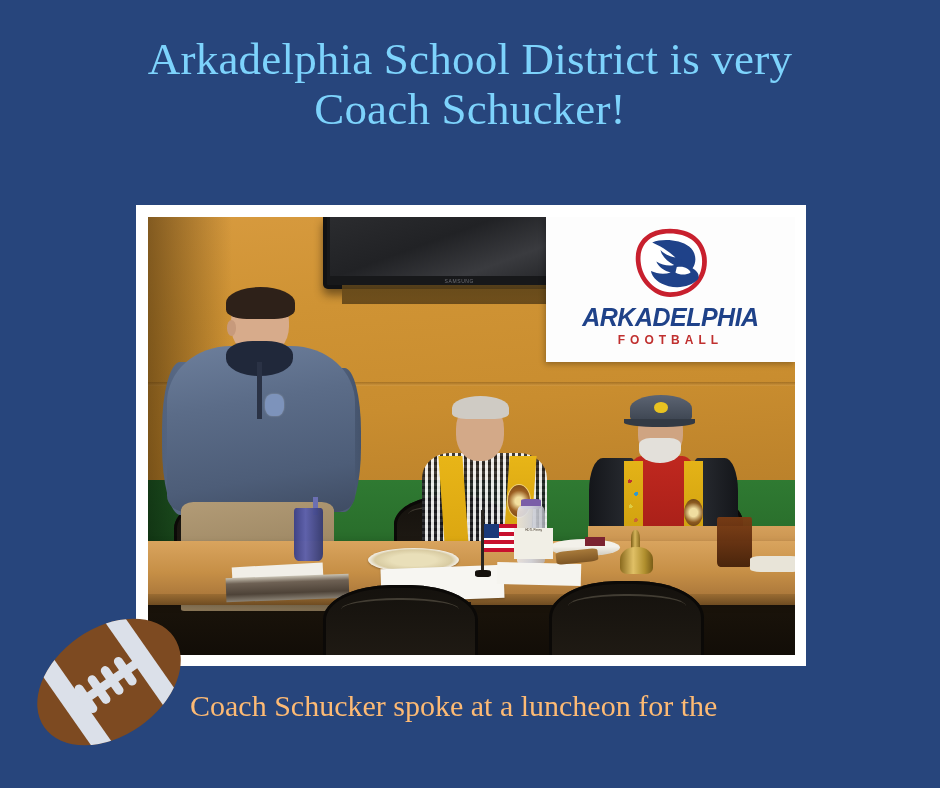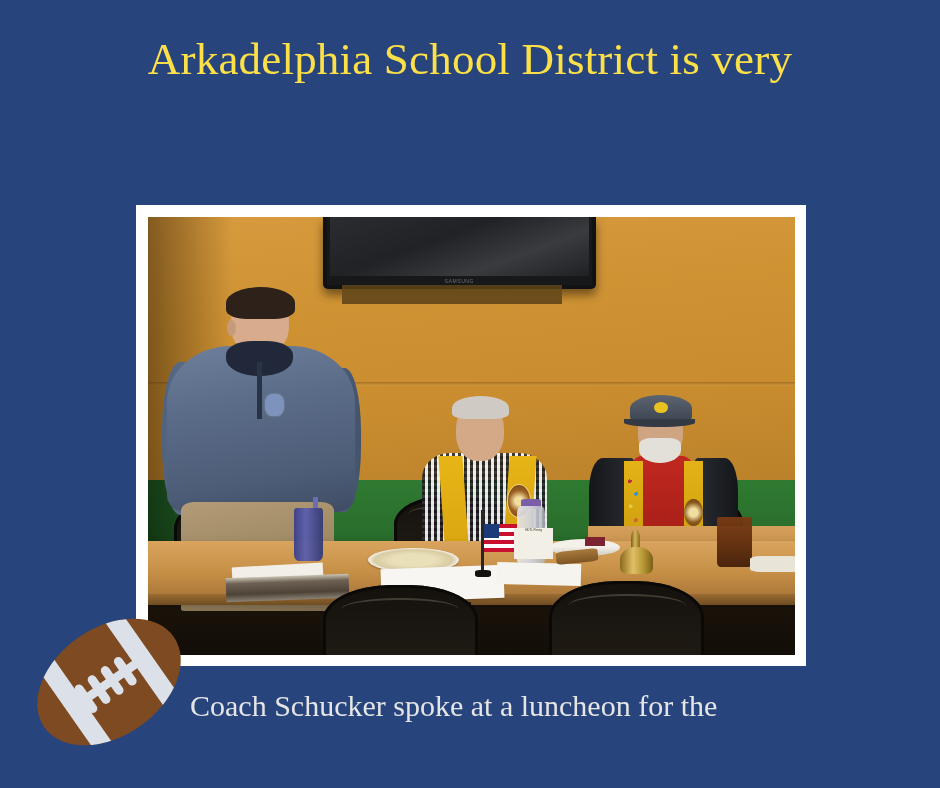--- a/index.html
+++ b/index.html
@@ -16,21 +16,21 @@
     font-family: "Liberation Serif", "DejaVu Serif", serif;
   }
 
   
   .headline {
     position: absolute;
     left: 60px;
     top: 34px;
     width: 820px;
     text-align: center;
-    color: #fde047;
+    color: #7dd3fc;
     font-size: 45px;
     line-height: 50px;
     letter-spacing: 0.2px;
   }
   .headline .hl-line { display: block; white-space: nowrap; }
 
   
   .photo-frame {
     position: absolute;
     left: 136px;
@@ -438,50 +438,66 @@
     width: 162px;
     height: 180px;
   }
 
   
   .caption {
     position: absolute;
     left: 190px;
     top: 688px;
     width: 700px;
-    color: #e5e5e5;
+    color: #fdba74;
     font-size: 30px;
     line-height: 35px;
   }
   .caption .cap-line { display: block; white-space: nowrap; }
 </style>
 </head>
 <body>
 
 <div id="poster">
 
   <div class="headline">
     <span class="hl-line">Arkadelphia School District is very</span>
+    <span class="hl-line">Coach Schucker!</span>
   </div>
 
   <div class="photo-frame">
     <div class="photo">
 
       <div class="wall-top"></div>
       <div class="wall-dark-left"></div>
       <div class="wall-green"></div>
       <div class="wall-green-dark"></div>
       <div class="floor-dark"></div>
 
       <div class="tv">
         <div class="tv-screen"></div>
         <div class="tv-brand">SAMSUNG</div>
       </div>
       <div class="tv-mount"></div>
 
+      <div class="logo-sign">
+        <svg class="badger" viewBox="0 0 120 110">
+          <path d="M60 4 C24 4 8 26 10 52 C12 80 36 104 60 104 C90 104 114 82 114 52 C114 24 94 4 60 4 Z" fill="#c8202e"></path>
+          <path d="M60 11 C28 11 15 30 17 52 C19 77 39 97 60 97 C87 97 107 79 107 52 C107 27 89 11 60 11 Z" fill="#ffffff"></path>
+          <path d="M34 24 C50 18 74 20 88 30 C98 38 100 52 93 62 C100 66 104 72 101 78
+                   C92 88 74 92 58 88 C44 85 34 76 32 66 C41 70 52 71 61 68
+                   C52 66 43 60 40 52 C48 57 58 59 66 57 C56 52 48 44 46 35
+                   C52 41 60 45 68 46 C60 39 52 33 46 30 Z" fill="#1f4289"></path>
+          <path d="M70 60 C80 58 88 62 90 68 C84 72 74 72 68 68 Z" fill="#ffffff"></path>
+          <circle cx="74" cy="52" r="3.4" fill="#1f4289"></circle>
+          <path d="M86 74 C92 72 98 74 99 78 C95 81 88 80 85 77 Z" fill="#1f4289"></path>
+        </svg>
+        <div class="ark-word">ARKADELPHIA</div>
+        <div class="ark-sub">FOOTBALL</div>
+      </div>
 
       <div class="chair chair-a">
           <div class="chair-hl"></div>
         </div>
       <div class="chair chair-b">
           <div class="chair-hl"></div>
         </div>
       <div class="chair chair-c">
           <div class="chair-hl"></div>
         </div>

